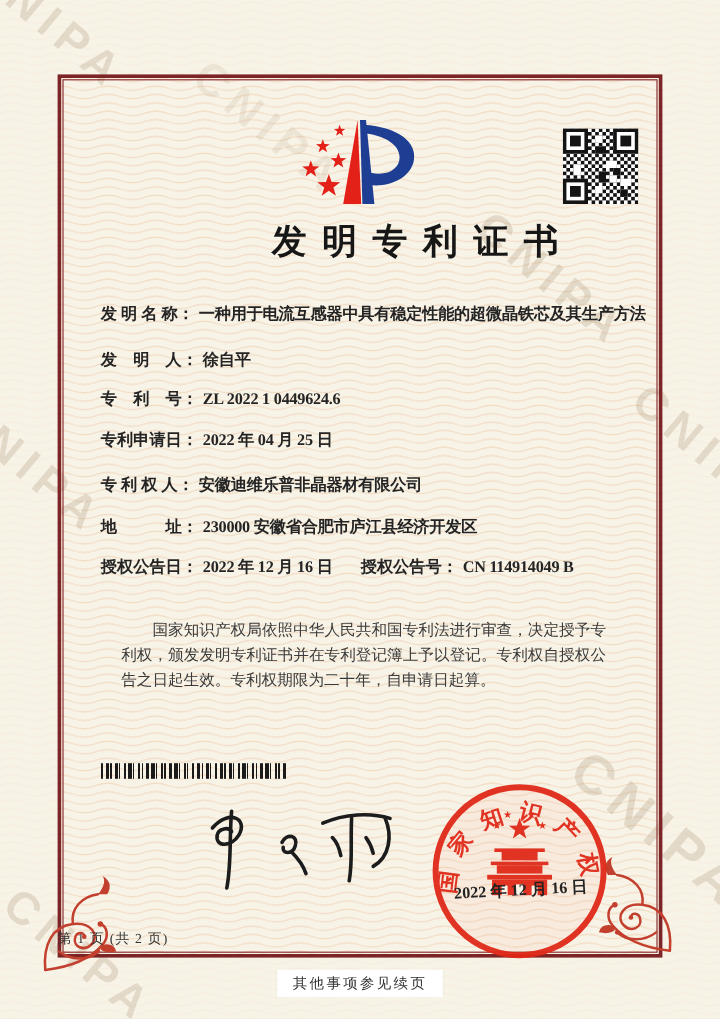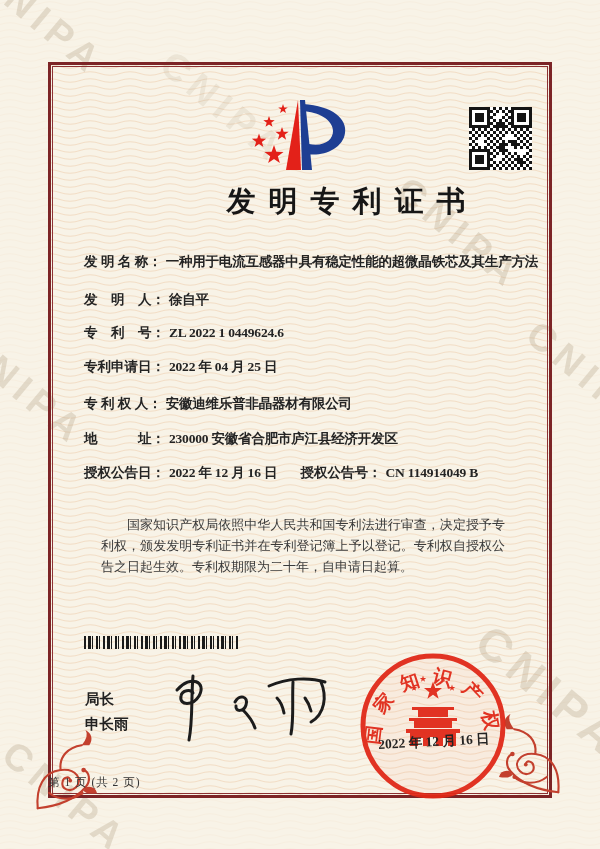--- a/index.html
+++ b/index.html
@@ -191,24 +191,20 @@
     <span><span class="flabel">授权公告日</span><span class="colon">：</span><span class="fvalue">2022 年 12 月 16 日</span></span>
     <span class="grant-no-group"><span class="flabel">授权公告号</span><span class="colon">：</span><span class="fvalue">CN 114914049 B</span></span>
   </div>
 
   <div class="paras">
     <p>国家知识产权局依照中华人民共和国专利法进行审查，决定授予专利权，颁发发明专利证书并在专利登记簿上予以登记。专利权自授权公告之日起生效。专利权期限为二十年，自申请日起算。</p>
   </div>
 
   <div class="barcode"></div>
 
-  <div class="signer">
-    <div>局长</div>
-    <div>申长雨</div>
-  </div>
 
   <svg class="signature" width="168" height="84" viewBox="0 0 168 84" aria-hidden="true">
     <g fill="none" stroke="#1c1c1c" stroke-width="3" stroke-linecap="round" stroke-linejoin="round">
       <path d="M30,12 C28,34 30,56 26,76"></path>
       <path d="M14,26 C28,10 44,18 36,32 C30,42 16,42 18,32 C19,26 28,25 30,29"></path>
       <path d="M72,38 C76,30 86,32 83,41 C81,48 72,48 73,42"></path>
       <path d="M80,46 C86,52 90,58 92,64"></path>
       <path d="M106,22 C124,14 146,13 162,18"></path>
       <path d="M130,18 C129,38 131,54 128,70"></path>
       <path d="M158,18 C164,32 162,50 148,58"></path>
@@ -270,14 +266,15 @@
       <path d="M52,18 q8,-10 4,-16 q10,6 4,16 z"></path>
       <path d="M56,62 q10,-2 12,6 q-10,2 -14,-2 z"></path>
       <circle cx="54" cy="44" r="2.4"></circle>
       <circle cx="40" cy="55" r="2"></circle>
       <circle cx="52" cy="68" r="2"></circle>
     </g>
   </svg>
 
   <div class="page-note">第 1 页 (共 2 页)</div>
 
+  <div class="footer-note">其他事项参见续页</div>
 
 </div>
 
 </body></html>

